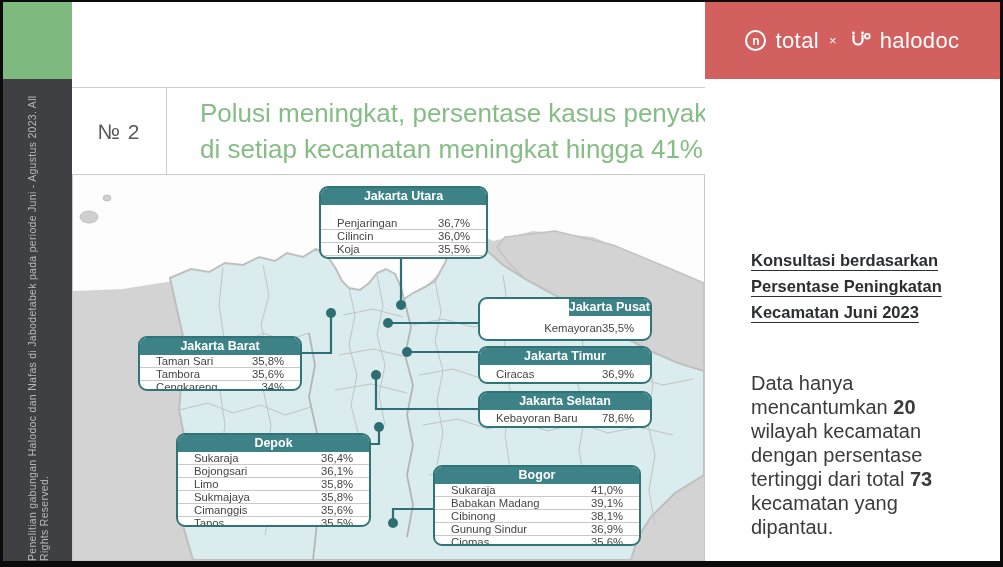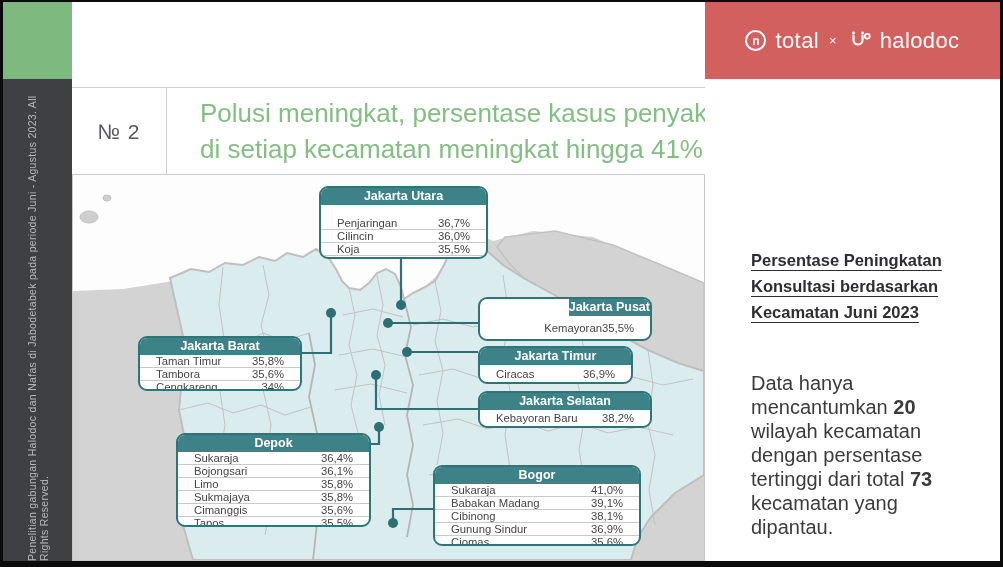--- a/index.html
+++ b/index.html
@@ -165,43 +165,43 @@
       </div>
       <div class="callout" style="left:405px; top:122px; width:174px; height:44px;align-items:flex-end;">
         <div class="callout-header">Jakarta Pusat</div>
         <div class="callout-rows">
             <div class="row">
               <span>Kemayoran</span>
               <span>35,5%</span>
             </div>
           </div>
       </div>
-      <div class="callout" style="left:405px; top:171px; width:155px; height:38px;">
+      <div class="callout" style="left:405px; top:171px; width:174px; height:38px;">
         <div class="callout-header">Jakarta Timur</div>
         <div class="callout-rows">
             <div class="row">
               <span>Ciracas</span>
               <span>36,9%</span>
             </div>
           </div>
       </div>
       <div class="callout" style="left:405px; top:216px; width:174px; height:37px;">
         <div class="callout-header">Jakarta Selatan</div>
         <div class="callout-rows">
             <div class="row">
               <span>Kebayoran Baru</span>
-              <span>38,2%</span>
+              <span>78,6%</span>
             </div>
           </div>
       </div>
       <div class="callout" style="left:65px; top:161px; width:164px; height:55px;">
         <div class="callout-header">Jakarta Barat</div>
         <div class="callout-rows">
             <div class="row">
-              <span>Taman Timur</span>
+              <span>Taman Sari</span>
               <span>35,8%</span>
             </div>
             <div class="row">
               <span>Tambora</span>
               <span>35,6%</span>
             </div>
             <div class="row">
               <span>Cengkareng</span>
               <span>34%</span>
             </div>
@@ -258,21 +258,21 @@
             <div class="row">
               <span>Ciomas</span>
               <span>35,6%</span>
             </div>
           </div>
       </div>
     </div>
 
     <div class="right-panel">
       <div class="rp-heading">
+        <div><span>Konsultasi berdasarkan</span></div>
         <div><span>Persentase Peningkatan</span></div>
-        <div><span>Konsultasi berdasarkan</span></div>
         <div><span>Kecamatan Juni 2023</span></div>
       </div>
       <div class="rp-note"><span>Data hanya mencantumkan </span><b>20</b><span> wilayah kecamatan dengan persentase tertinggi dari total </span><b>73</b><span> kecamatan yang dipantau.</span></div>
     </div>
 
   </div>
 </div>
 
 </body></html>

